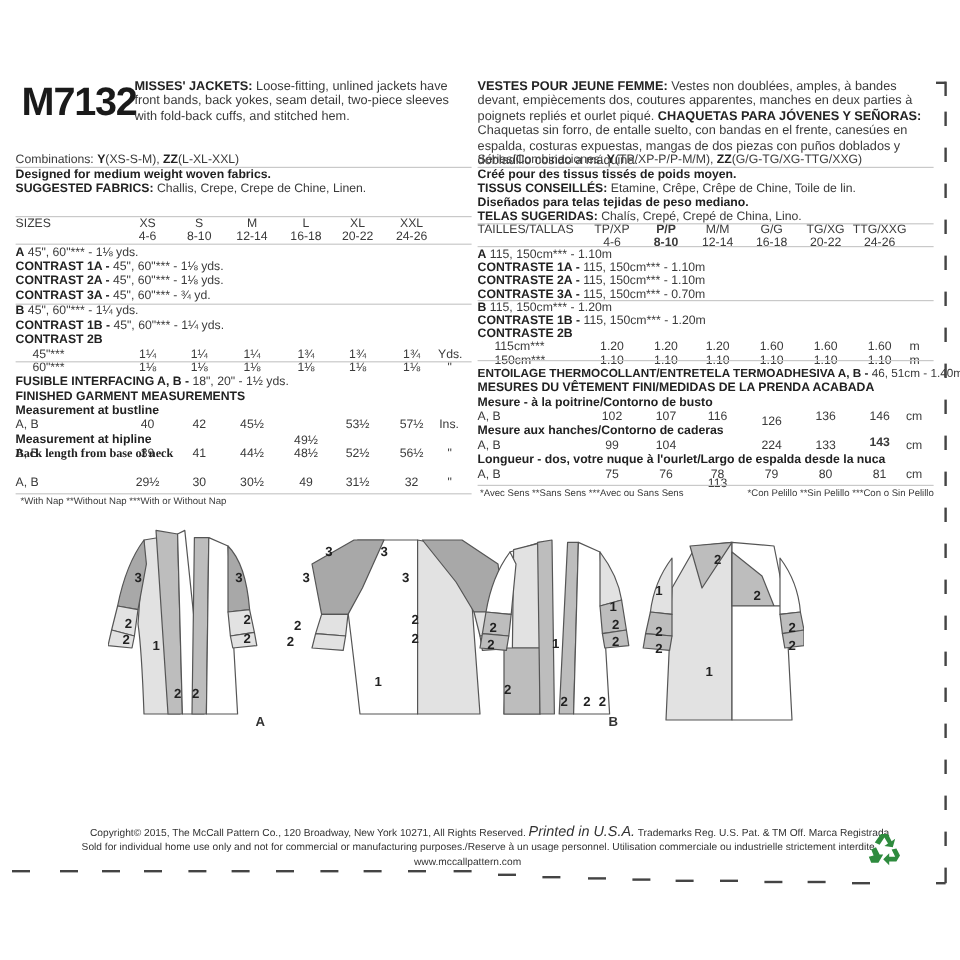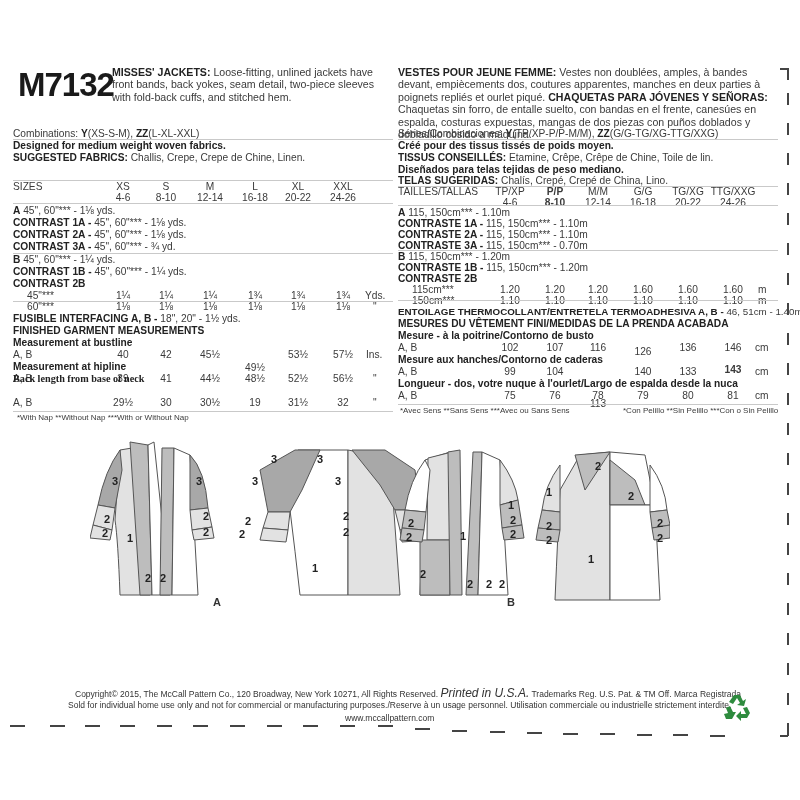--- a/index.html
+++ b/index.html
@@ -129,21 +129,21 @@
     <div class="cell" style="left:285px; top:245px;">52½</div>
     <div class="cell" style="left:330px; top:245px;">56½</div>
     <div class="unit" style="left:360px; top:245px;">"</div>
   </div>
   <div class="row" style="top:245px;font-family:Liberation Serif, serif;"><b>Back length from base of neck</b></div>
   <div>
     <div class="row" style="top:269px;">A, B</div>
     <div class="cell" style="left:110px; top:269px;">29½</div>
     <div class="cell" style="left:153px; top:269px;">30</div>
     <div class="cell" style="left:197px; top:269px;">30½</div>
-    <div class="cell" style="left:242px; top:269px;">19</div>
+    <div class="cell" style="left:242px; top:269px;">49</div>
     <div class="cell" style="left:285px; top:269px;">31½</div>
     <div class="cell" style="left:330px; top:269px;">32</div>
     <div class="unit" style="left:360px; top:269px;">"</div>
   </div>
   <div class="row" style="top:284px; font-size:8px; left:4px;">*With Nap **Without Nap ***With or Without Nap</div>
 </div>
 
 <div class="hr" style="left:13px; width:380px; top:139px;"></div>
 <div class="hr" style="left:13px; width:380px; top:180px;"></div>
 <div class="hr" style="left:13px; width:380px; top:203px;"></div>
@@ -232,21 +232,21 @@
     <div class="cell" style="left:290px; top:214px;">136</div>
     <div class="cell" style="left:335px; top:214px;">146</div>
     <div class="unit" style="left:357px; top:214px;">cm</div>
   </div>
   <div class="row" style="top:226px;"><b>Mesure aux hanches/Contorno de caderas</b></div>
   <div>
     <div class="row" style="top:238px;">A, B</div>
     <div class="cell" style="left:112px; top:238px;">99</div>
     <div class="cell" style="left:157px; top:238px;">104</div>
     <div class="cell" style="left:200px; top:238px;margin-top:32px;">113</div>
-    <div class="cell" style="left:245px; top:238px;">140</div>
+    <div class="cell" style="left:245px; top:238px;">224</div>
     <div class="cell" style="left:290px; top:238px;">133</div>
     <div class="cell" style="left:335px; top:236px;font-weight:bold;">143</div>
     <div class="unit" style="left:357px; top:238px;">cm</div>
   </div>
   <div class="row" style="top:250px;"><b>Longueur - dos, votre nuque à l'ourlet/Largo de espalda desde la nuca</b></div>
   <div>
     <div class="row" style="top:262px;">A, B</div>
     <div class="cell" style="left:112px; top:262px;">75</div>
     <div class="cell" style="left:157px; top:262px;">76</div>
     <div class="cell" style="left:200px; top:262px;">78</div>

